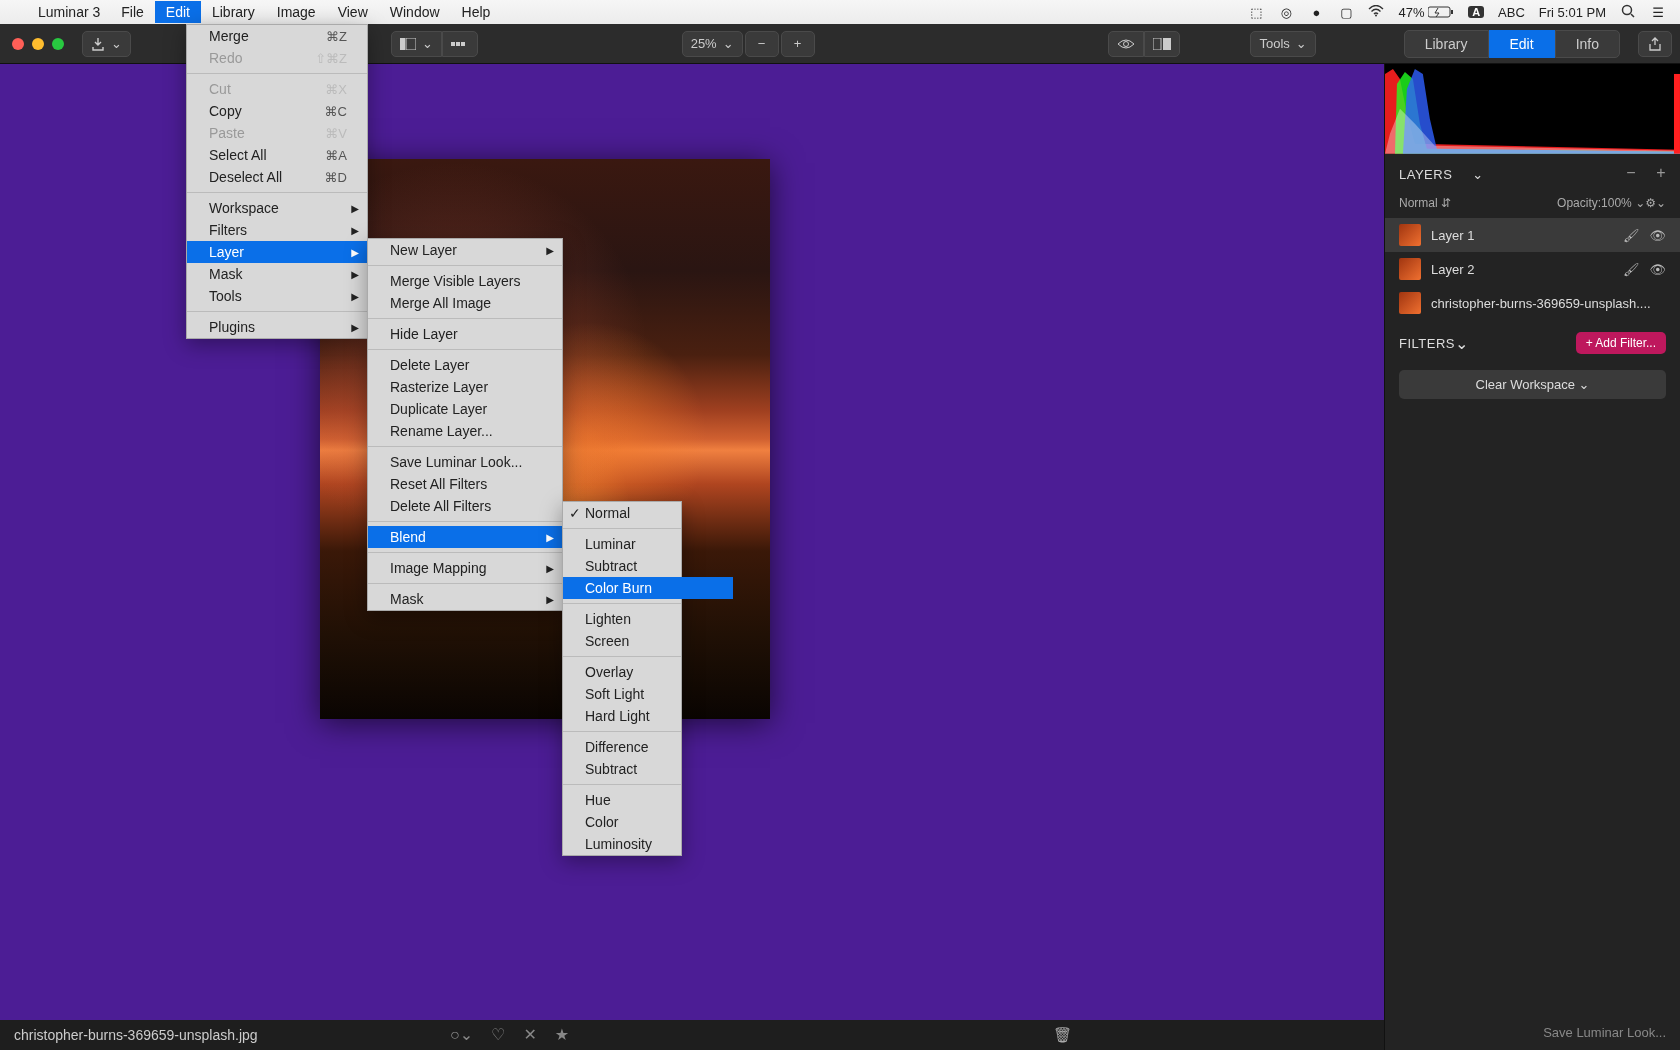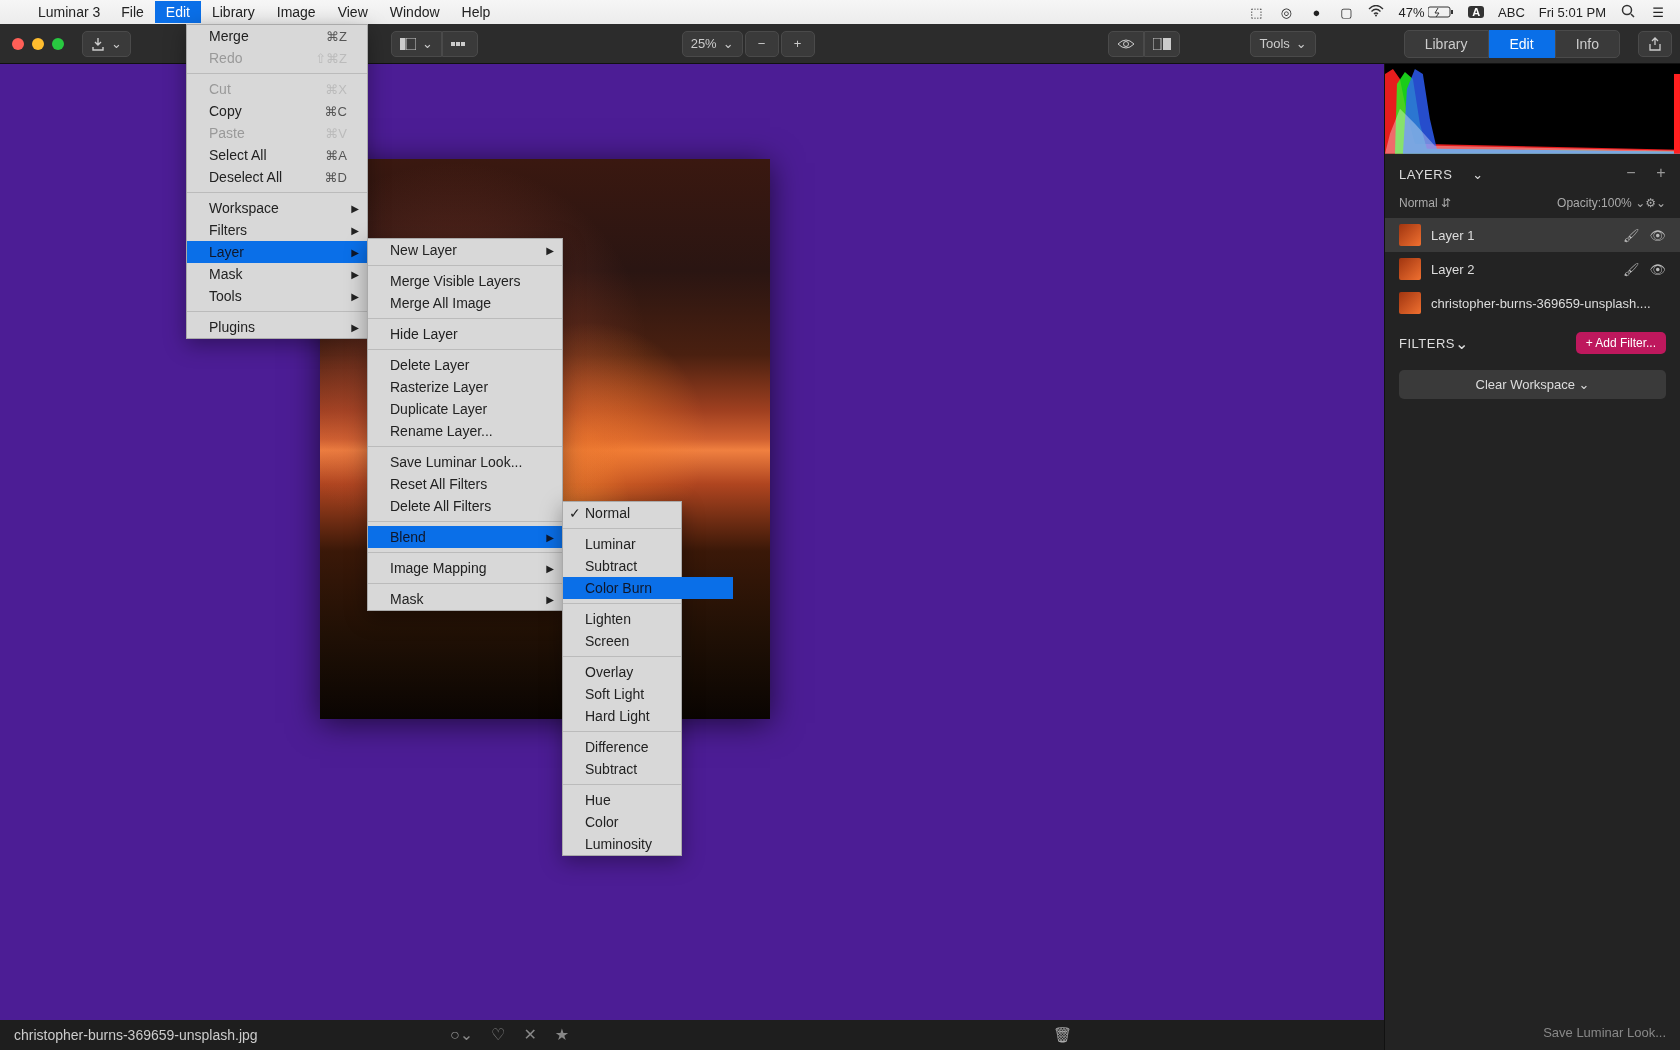--- a/index.html
+++ b/index.html
@@ -62,21 +62,21 @@
 .layer .licon{color:#bbb;}
 .filters-head{padding:12px 14px;display:flex;align-items:center;}
 .addfilter{background:#be185d;color:#fff;border-radius:5px;padding:4px 10px;font-size:12px;}
 .clearws{margin:4px 14px;background:#3a3a3a;border-radius:5px;padding:7px 0;text-align:center;color:#ddd;font-size:13px;}
 .savelook{margin-top:auto;padding:10px 14px;text-align:right;color:#888;font-size:13px;}
 
 
 .menu { position:absolute; background:#d8d8d8; border:1px solid #aaa; box-shadow:0 6px 20px rgba(0,0,0,.35); font-size:14px; color:#222; z-index:60; }
 .menu .row { padding:3px 20px 3px 22px; display:flex; align-items:center; cursor:default; white-space:nowrap; min-width:170px; position:relative;}
 .menu .row.disabled { color:#999; }
-.menu .row.hl { background:#0a6fe8; color:#0f172a; }
+.menu .row.hl { background:#0a6fe8; color:#ffffff; }
 .menu .row .sc { margin-left:auto; padding-left:30px; color:#555; font-size:13px;}
 .menu .row.disabled .sc{color:#bbb;}
 .menu .row .arr { position:absolute; right:8px; }
 .menu .sep { height:1px; background:#bbb; margin:4px 0; }
 .menu .check { position:absolute; left:6px; }
 
 .menu1 { left:186px; top:24px; width:182px;}
 .menu2 { left:367px; top:238px; width:196px;}
 .menu3 { left:562px; top:501px; width:120px;}
 </style>

